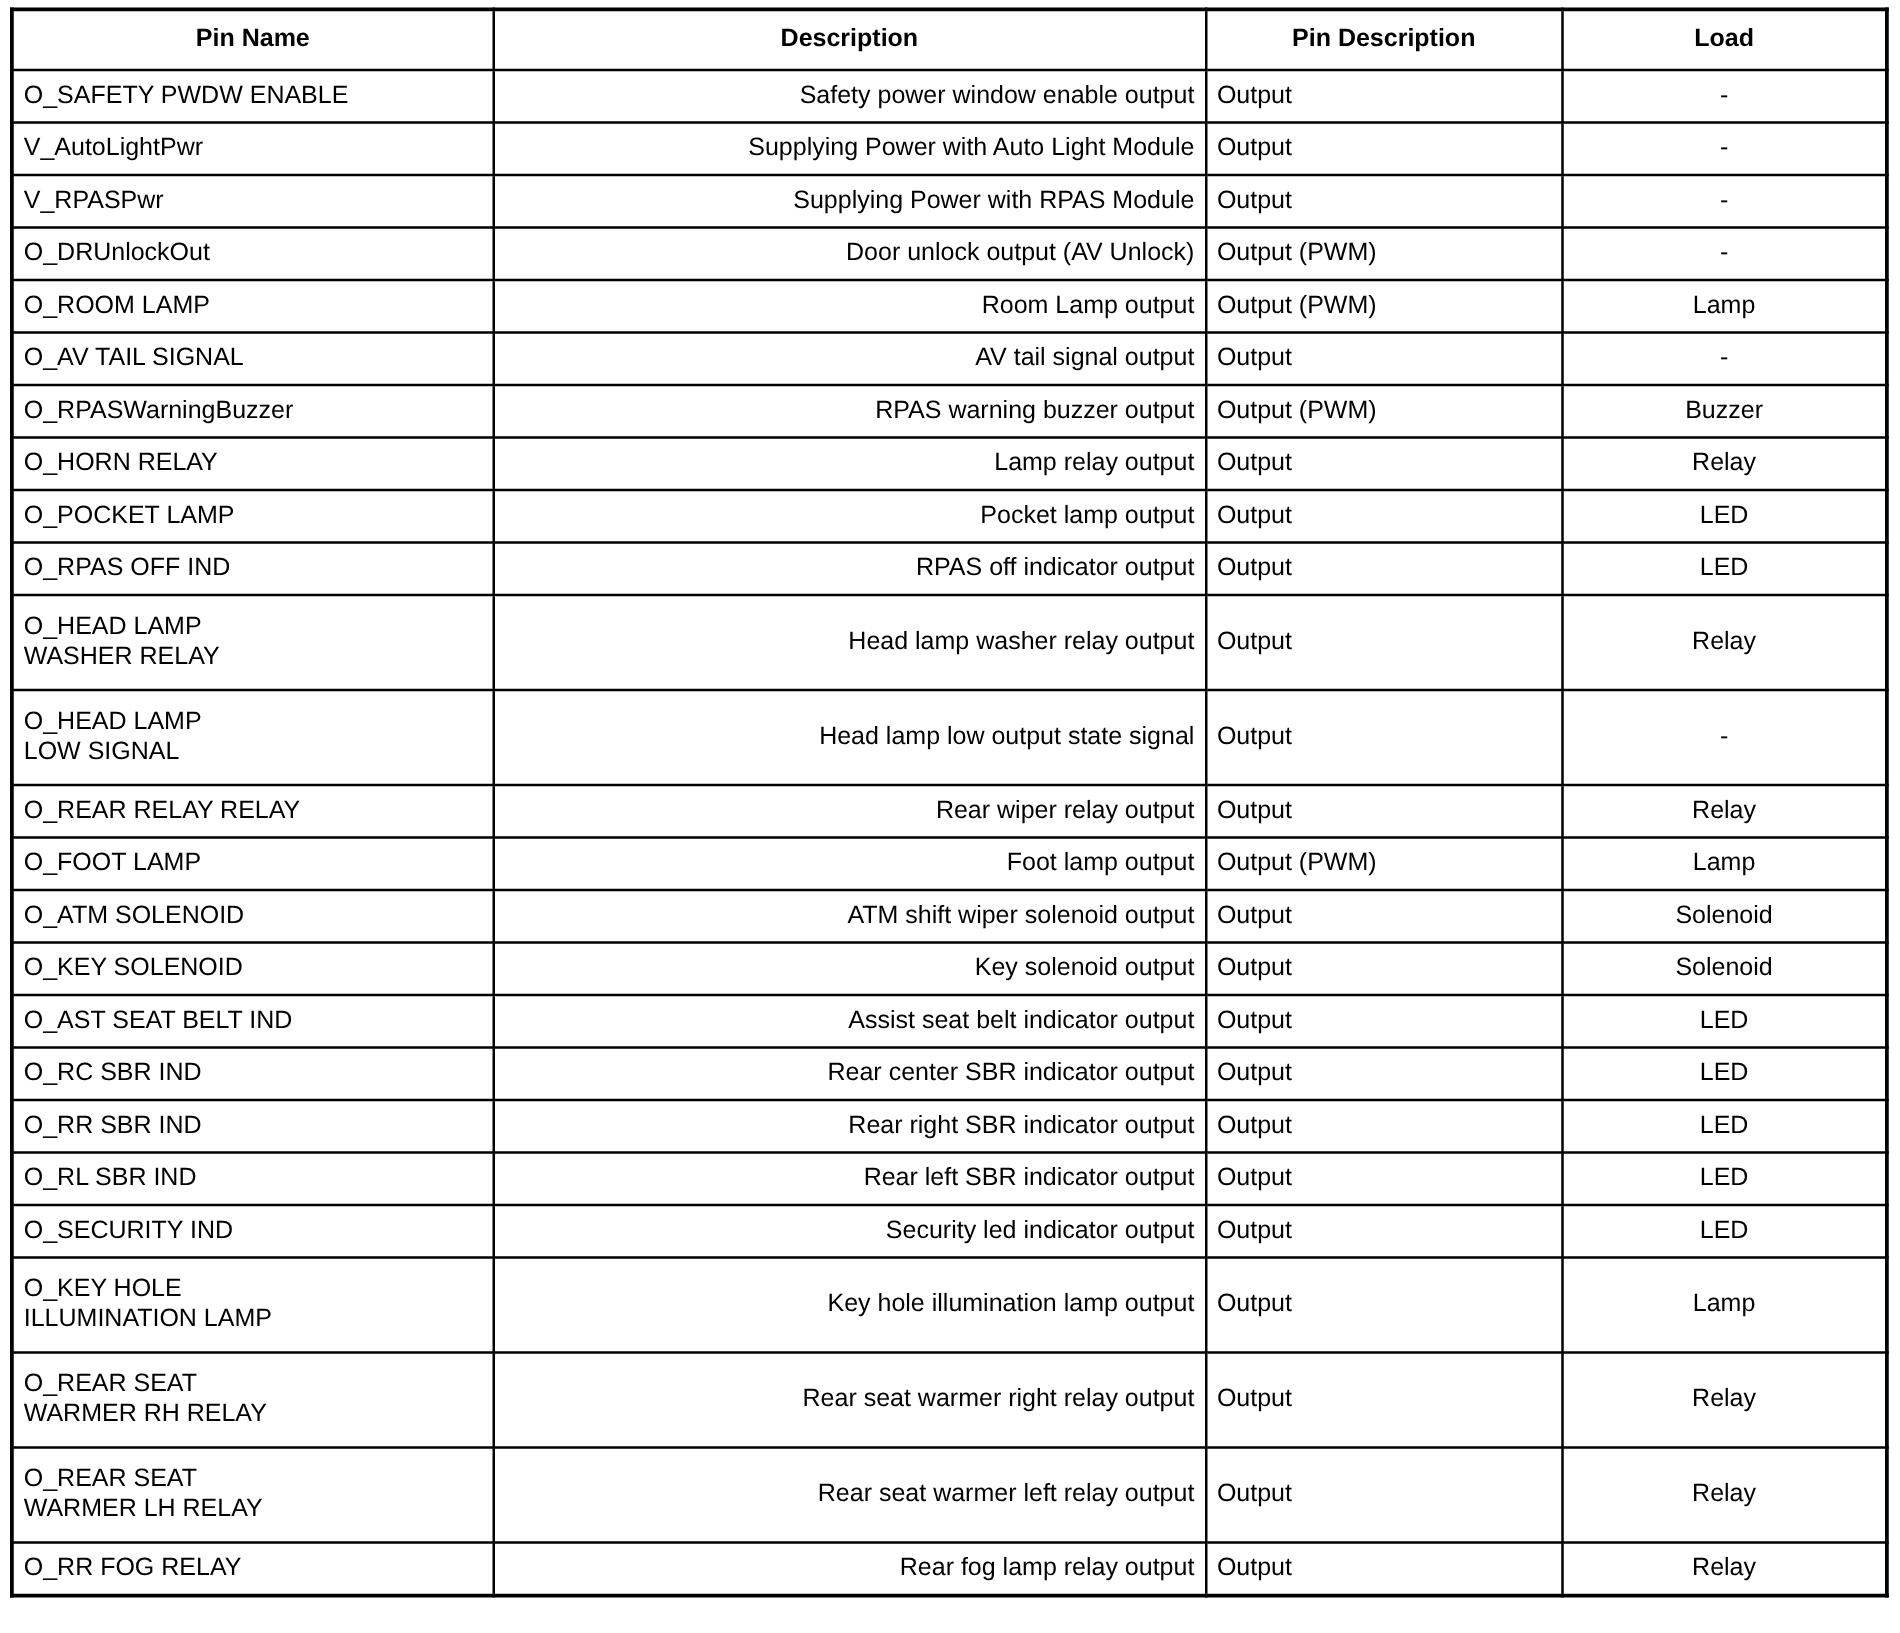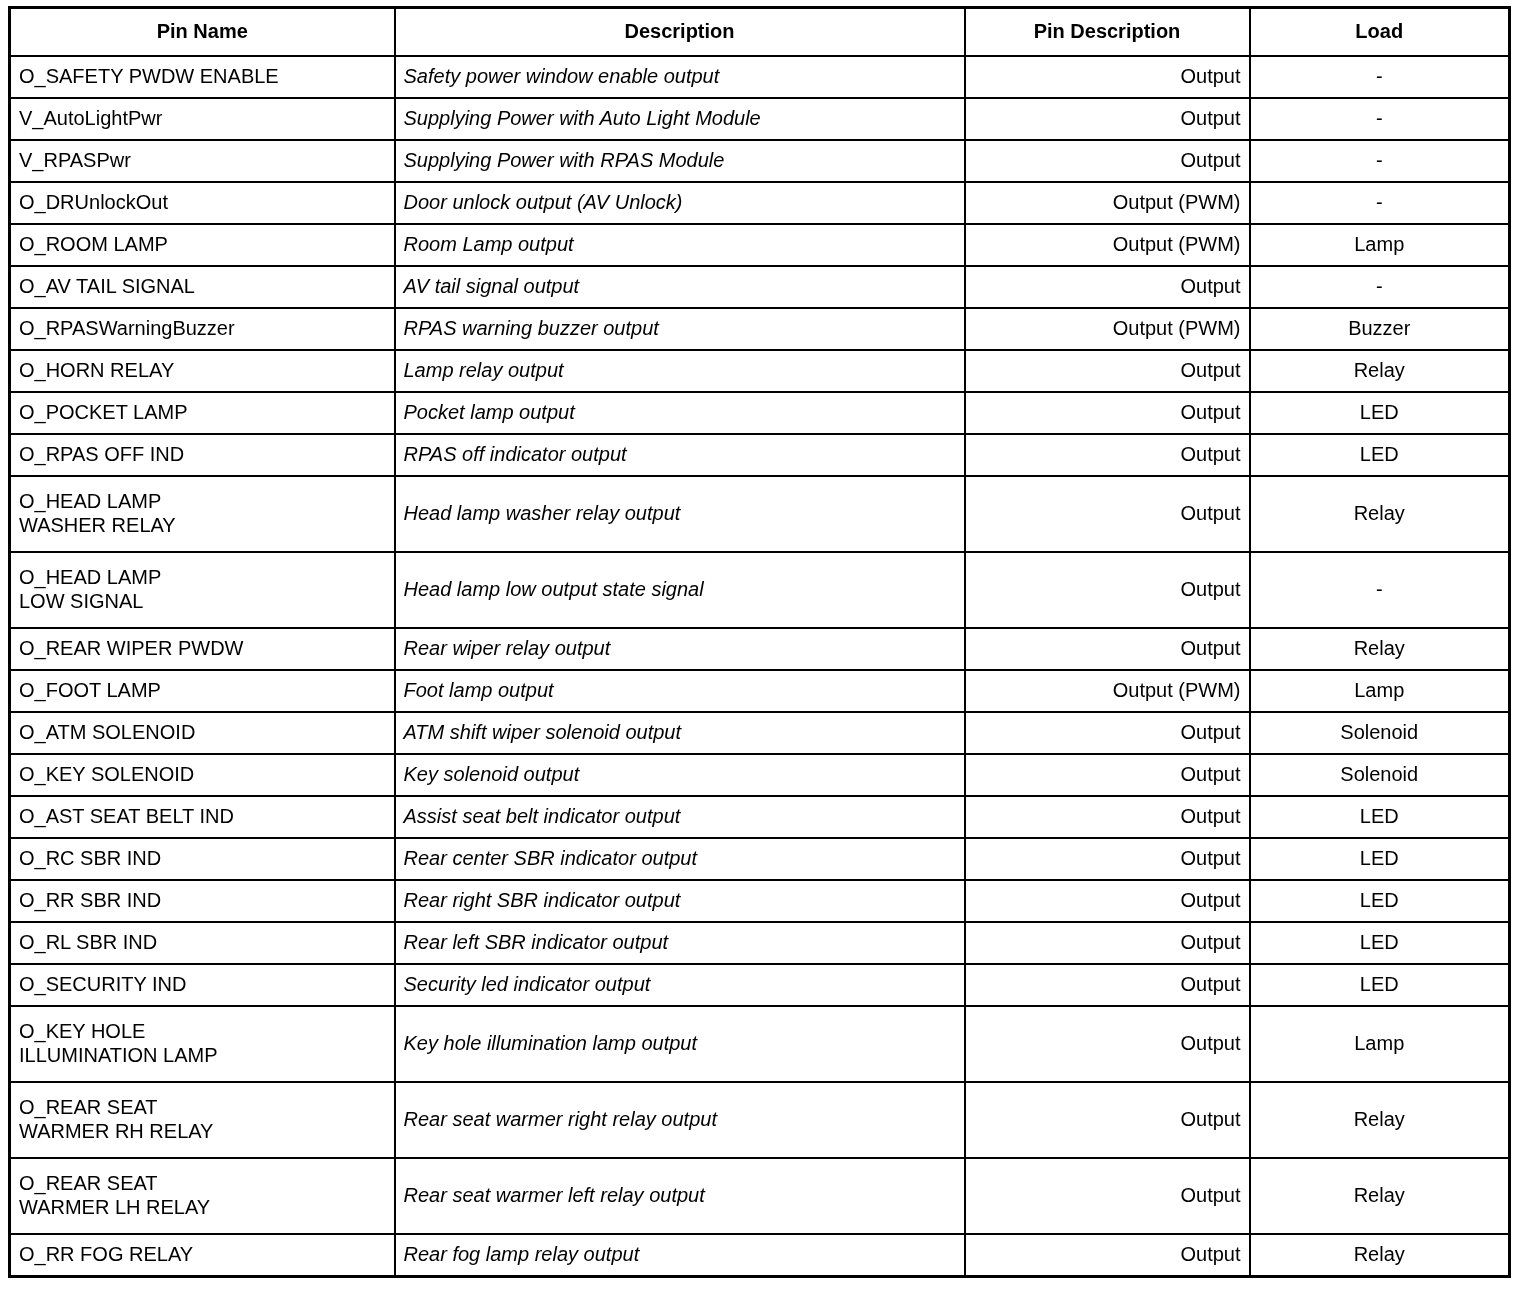--- a/index.html
+++ b/index.html
@@ -40,22 +40,22 @@
     vertical-align: middle;
     white-space: pre-line;
   }
   table.pin-table thead th {
     font-weight: bold;
     text-align: center;
     height: 34px;
     padding: 6px 4px;
   }
   td.pin-name   { text-align: left; }
-  td.desc       { text-align: left; font-style: italic; }
-  td.pin-desc   { text-align: right; }
+  td.desc       { text-align: right; }
+  td.pin-desc   { text-align: left; }
   td.load       { text-align: center; }
 
   tr.tall td { height: 62px; }
   tr.normal td { height: 28px; }
 </style>
 </head>
 <body>
 
 <div class="sheet">
   <table class="pin-table">
@@ -142,21 +142,21 @@
           <td class="load">Relay</td>
         </tr>
         <tr class="tall">
           <td class="pin-name">O_HEAD LAMP
 LOW SIGNAL</td>
           <td class="desc">Head lamp low output state signal</td>
           <td class="pin-desc">Output</td>
           <td class="load">-</td>
         </tr>
         <tr class="normal">
-          <td class="pin-name">O_REAR WIPER PWDW</td>
+          <td class="pin-name">O_REAR RELAY RELAY</td>
           <td class="desc">Rear wiper relay output</td>
           <td class="pin-desc">Output</td>
           <td class="load">Relay</td>
         </tr>
         <tr class="normal">
           <td class="pin-name">O_FOOT LAMP</td>
           <td class="desc">Foot lamp output</td>
           <td class="pin-desc">Output (PWM)</td>
           <td class="load">Lamp</td>
         </tr>

